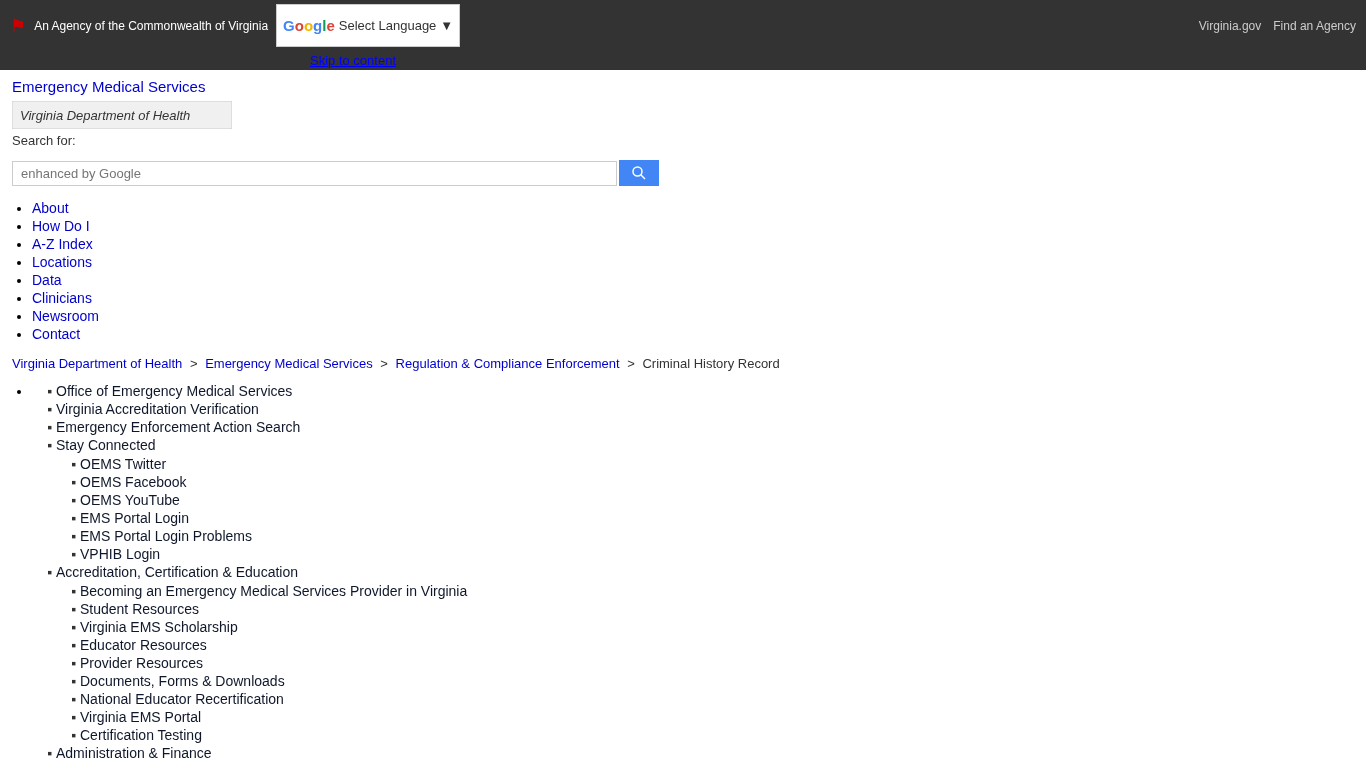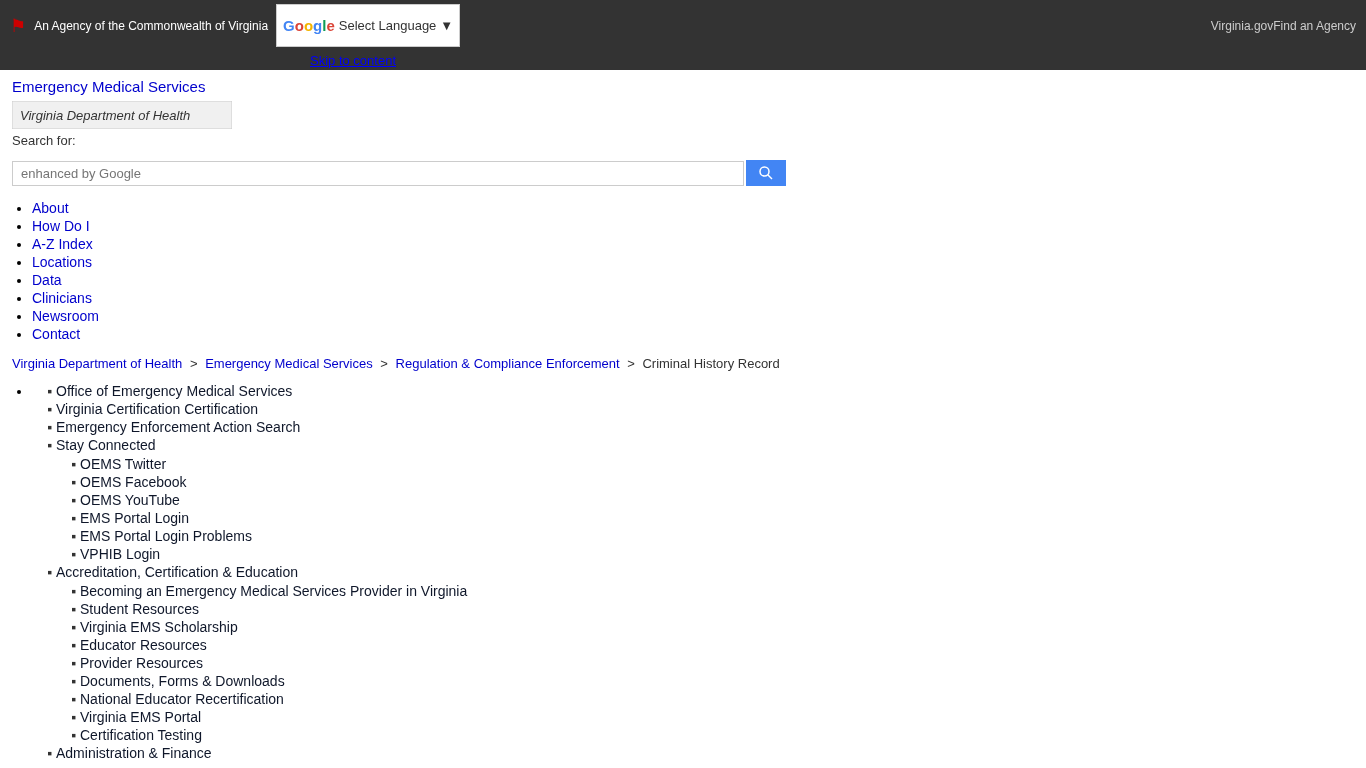--- a/index.html
+++ b/index.html
@@ -9,21 +9,21 @@
     .top-bar {
       background: #333;
       color: #fff;
       font-size: 12px;
       padding: 4px 10px;
       display: flex;
       align-items: center;
       justify-content: space-between;
     }
     .top-bar-left { display: flex; align-items: center; gap: 8px; }
-    .top-bar-right { display: flex; gap: 0; }
+    .top-bar-right { display: flex; gap: 12px; }
     .top-bar-right a { color: #ccc; text-decoration: none; font-size: 12px; }
 
     
     .translate-widget {
       display: flex;
       align-items: center;
       background: #fff;
       border: 1px solid #ccc;
       padding: 12px 6px;
       font-size: 13px;
@@ -67,21 +67,21 @@
       font-size: 13px;
       color: #333;
       margin-bottom: 12px;
     }
     .search-row {
       display: flex;
       align-items: center;
       margin-bottom: 8px;
     }
     .search-input {
-      width: 732px;
+      width: 605px;
       padding: 4px 8px;
       border: 1px solid #ccc;
       font-size: 13px;
       color: #aaa;
       background: #fff;
     }
     .search-button {
       background: #4285f4;
       border: none;
       padding: 5px 12px;
@@ -212,21 +212,21 @@
     </ul>
 </nav>
 
 <div class="breadcrumb" id="breadcrumb-area"><a href="#">Virginia Department of Health</a><span class="sep"> &gt; </span><a href="#">Emergency Medical Services</a><span class="sep"> &gt; </span><a href="#">Regulation &amp; Compliance Enforcement</a><span class="sep"> &gt; </span><span>Criminal History Record</span></div>
 
 <nav class="sidebar-nav" id="sidebar-nav-area">
   <ul id="sidebar-nav-list">
       <li>
         <ul>
           <li><a href="#">Office of Emergency Medical Services</a></li>
-          <li><a href="#">Virginia Certification Certification</a></li>
+          <li><a href="#">Virginia Accreditation Verification</a></li>
           <li><a href="#">Emergency Enforcement Action Search</a></li>
           <li><a href="#">Stay Connected</a><ul>
               <li><a href="#">OEMS Twitter</a></li>
               <li><a href="#">OEMS Facebook</a></li>
               <li><a href="#">OEMS YouTube</a></li>
               <li><a href="#">EMS Portal Login</a></li>
               <li><a href="#">EMS Portal Login Problems</a></li>
               <li><a href="#">VPHIB Login</a></li>
             </ul></li>
           <li><a href="#">Accreditation, Certification &amp; Education</a><ul>

